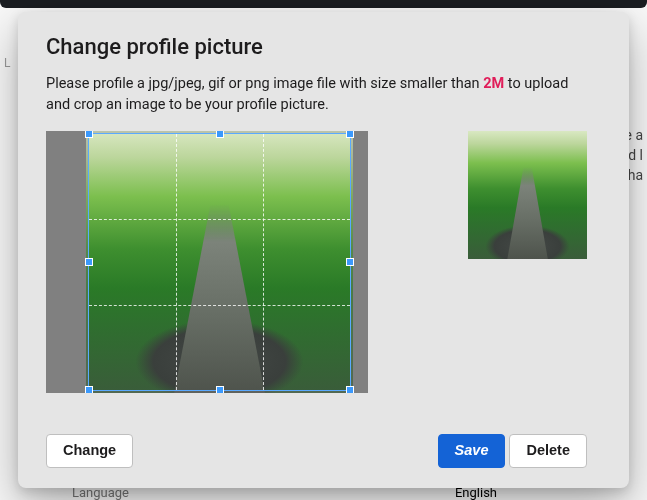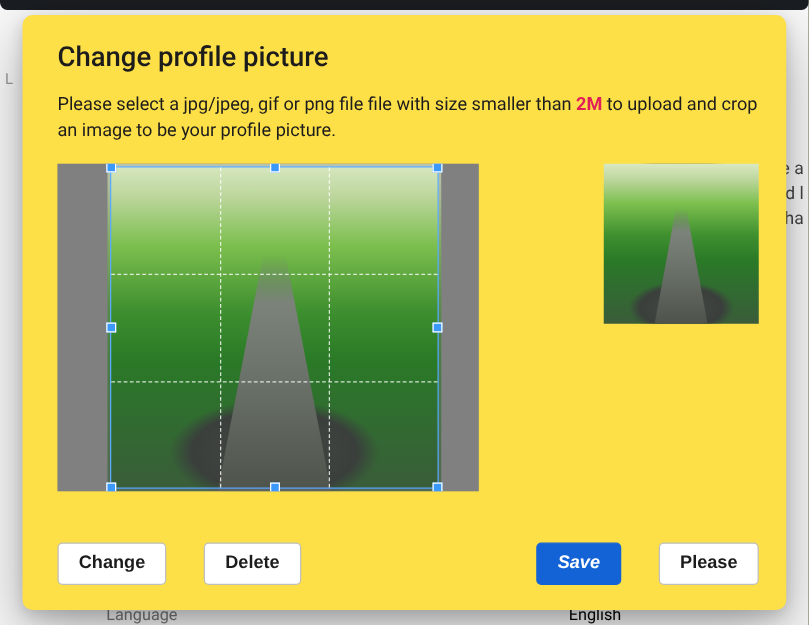--- a/index.html
+++ b/index.html
@@ -35,41 +35,41 @@
     .bg-right {
       position: absolute;
       right: 4px; top: 125px;
       text-align: right;
       line-height: 20px;
       color: #444;
       font-size: 14px;
     }
     .bg-bottom {
       position: absolute;
-      bottom: 0; left: 85px;
+      bottom: 0; left: 72px;
       color: #777;
       font-size: 13px;
     }
     .bg-bottom2 {
       position: absolute;
       bottom: 0; right: 150px;
       color: #000000;
       font-size: 13px;
     }
     
     .modal {
       position: absolute;
       left: 18px;
       top: 12px;
       right: 18px;
       bottom: 12px;
-      background: #fde047;
+      background: #e5e5e5;
       border-radius: 8px;
       box-shadow: 0 18px 48px rgba(0,0,0,.3), 0 4px 12px rgba(0,0,0,.15);
-      padding: 22px 22px 20px 28px;
+      padding: 22px 42px 20px 28px;
       display: flex;
       flex-direction: column;
     }
     .modal-title {
       font-size: 22px;
       font-weight: 500;
       color: #1d1c1d;
       margin-bottom: 14px;
     }
     .modal-instruction {
@@ -166,21 +166,21 @@
       top:28%;
       bottom:0;
       background: linear-gradient(to bottom, rgba(120,130,120,0) 0%, #7c837a 20%, #666d64 60%, #4e534c 100%);
       clip-path: polygon(40% 0, 60% 0, 100% 100%, 0 100%);
     }
 
     .footer {
       margin-top: auto;
       padding-top: 22px;
       display: flex;
-      gap: 30px;
+      gap: 4px;
       align-items: flex-start;
     }
     .footer .spacer { flex: 1; }
     .btn {
       font-size: 14.5px;
       font-weight: 600;
       padding: 8px 16px;
       border-radius: 4px;
       border: 1px solid #bfbfbf;
       background: #fff;
@@ -217,21 +217,21 @@
     <div>ha</div>
   </div>
   <div class="bg-bottom">Language</div>
   <div class="bg-bottom2">English</div>
 </div>
 
 <div class="modal">
   <h1 class="modal-title">Change profile picture</h1>
 
   <p class="modal-instruction">
-    <span>Please select a jpg/jpeg, gif or png file file with size smaller than </span><span class="size-limit">2M</span><span> to upload and crop an image to be your profile picture.</span>
+    <span>Please profile a jpg/jpeg, gif or png image file with size smaller than </span><span class="size-limit">2M</span><span> to upload and crop an image to be your profile picture.</span>
   </p>
 
   <div class="crop-row">
     <div class="crop-stage">
       <div class="crop-img"></div>
       <div class="crop-selection">
         <div class="grid-v1"></div>
         <div class="grid-v2"></div>
         <div class="grid-h1"></div>
         <div class="grid-h2"></div>
@@ -243,18 +243,17 @@
         <div class="handle h-s"></div>
         <div class="handle h-sw"></div>
         <div class="handle h-w"></div>
       </div>
     </div>
     <div class="preview"></div>
   </div>
 
   <div class="footer">
     <button class="btn">Change</button>
-    <button class="btn">Delete</button>
     <div class="spacer"></div>
     <button class="btn btn-primary">Save</button>
-    <button class="btn">Please</button>
+    <button class="btn">Delete</button>
   </div>
 </div>
 
 </body></html>

